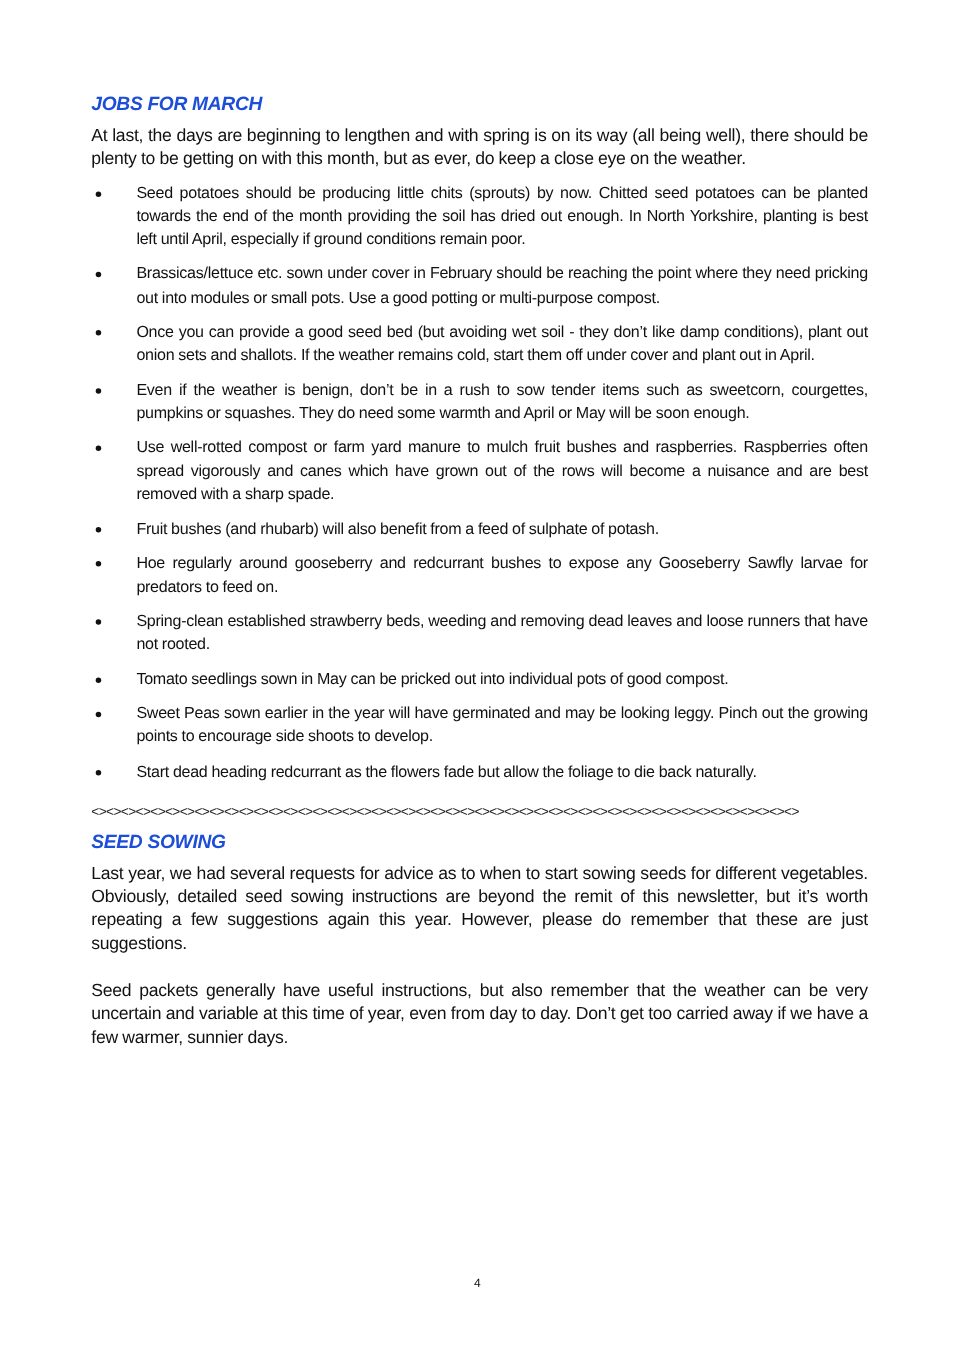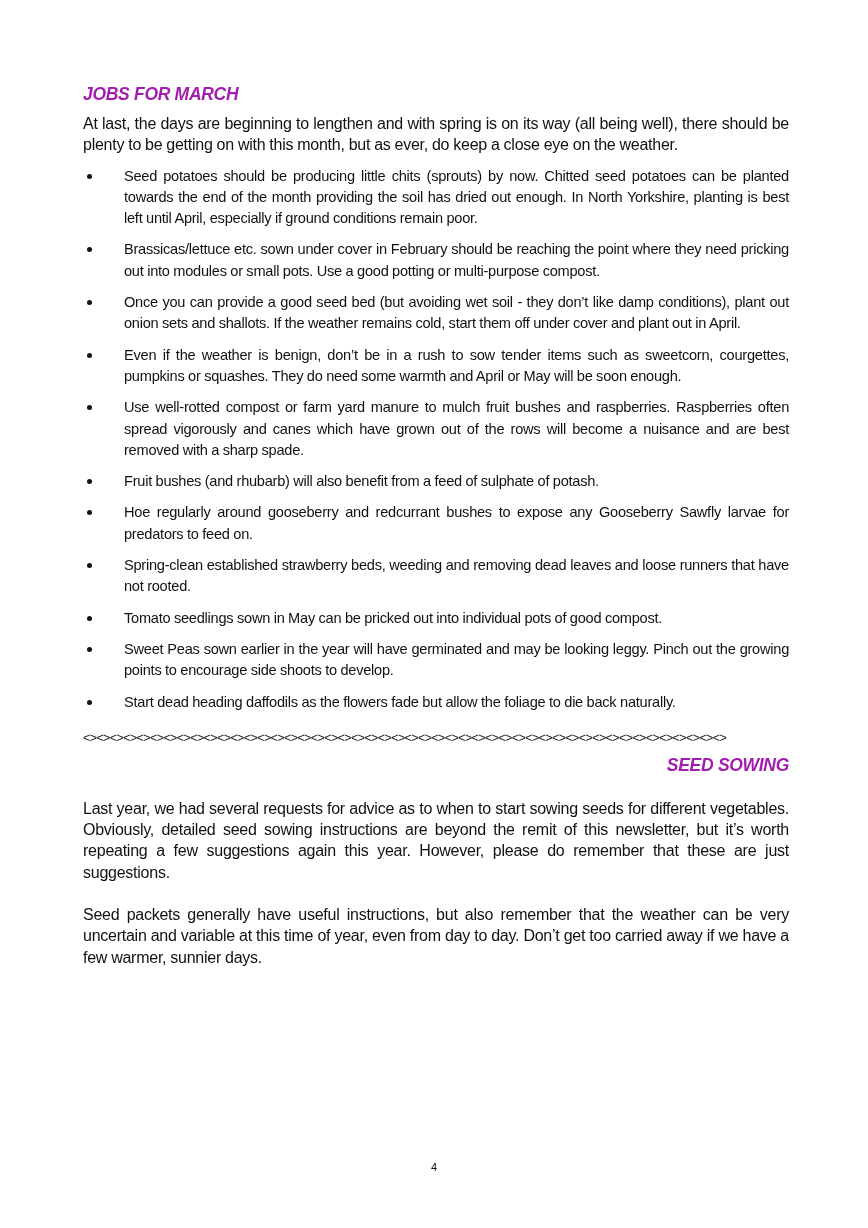--- a/index.html
+++ b/index.html
@@ -22,21 +22,21 @@
       width: 706px;
     }
     .heading {
       font-family: "Liberation Sans", sans-serif;
       font-weight: bold;
       font-style: italic;
       font-size: 17.5px;
       letter-spacing: -0.3px;
       margin: 0 0 7px 0;
       line-height: 24px;
-      color: #a21caf;
+      color: #1d4ed8;
     }
     .para {
       font-size: 16px;
       line-height: 21.3px;
       text-align: justify;
       margin: 0 0 10px 0;
       letter-spacing: -0.25px;
       word-spacing: -0.2px;
     }
     .bullets {
@@ -68,22 +68,21 @@
       letter-spacing: -0.6px;
       line-height: 18px;
       margin: 16px 0 6px 0;
       white-space: nowrap;
       overflow: hidden;
       width: 700px;
       color: #222222;
     }
     .heading2 {
       margin-top: 0;
-      margin-bottom: 21px;
-      text-align: right;
+      margin-bottom: 7px;
     }
     .spacer {
       height: 11px;
     }
     .page-number {
       position: absolute;
       left: 0;
       width: 868px;
       top: 1161px;
       text-align: center;
@@ -136,21 +135,21 @@
     <li class="bullet-item">
       <span class="bullet-dot"></span>
       <span>Tomato seedlings sown in May can be pricked out into individual pots of good compost.</span>
     </li>
     <li class="bullet-item">
       <span class="bullet-dot"></span>
       <span>Sweet Peas sown earlier in the year will have germinated and may be looking leggy.  Pinch out the growing points to encourage side shoots to develop.</span>
     </li>
     <li class="bullet-item">
       <span class="bullet-dot"></span>
-      <span>Start dead heading daffodils as the flowers fade but allow the foliage to die back naturally.</span>
+      <span>Start dead heading redcurrant as the flowers fade but allow the foliage to die back naturally.</span>
     </li>
   </ul>
 
   <div class="divider">&lt;&gt;&lt;&gt;&lt;&gt;&lt;&gt;&lt;&gt;&lt;&gt;&lt;&gt;&lt;&gt;&lt;&gt;&lt;&gt;&lt;&gt;&lt;&gt;&lt;&gt;&lt;&gt;&lt;&gt;&lt;&gt;&lt;&gt;&lt;&gt;&lt;&gt;&lt;&gt;&lt;&gt;&lt;&gt;&lt;&gt;&lt;&gt;&lt;&gt;&lt;&gt;&lt;&gt;&lt;&gt;&lt;&gt;&lt;&gt;&lt;&gt;&lt;&gt;&lt;&gt;&lt;&gt;&lt;&gt;&lt;&gt;&lt;&gt;&lt;&gt;&lt;&gt;&lt;&gt;&lt;&gt;&lt;&gt;&lt;&gt;&lt;&gt;&lt;&gt;&lt;&gt;&lt;&gt;&lt;&gt;</div>
 
   <h2 class="heading heading2">SEED SOWING</h2>
 
   <p class="para">Last year, we had several requests for advice as to when to start sowing seeds for different vegetables.  Obviously, detailed seed sowing instructions are beyond the remit of this newsletter, but it’s worth repeating a few suggestions again this year.  However, please do remember that these are just suggestions.</p>
   <div class="spacer"></div>
   <p class="para">Seed packets generally have useful instructions, but also remember that the weather can be very uncertain and variable at this time of year, even from day to day.  Don’t get too carried away if we have a few warmer, sunnier days.</p>

